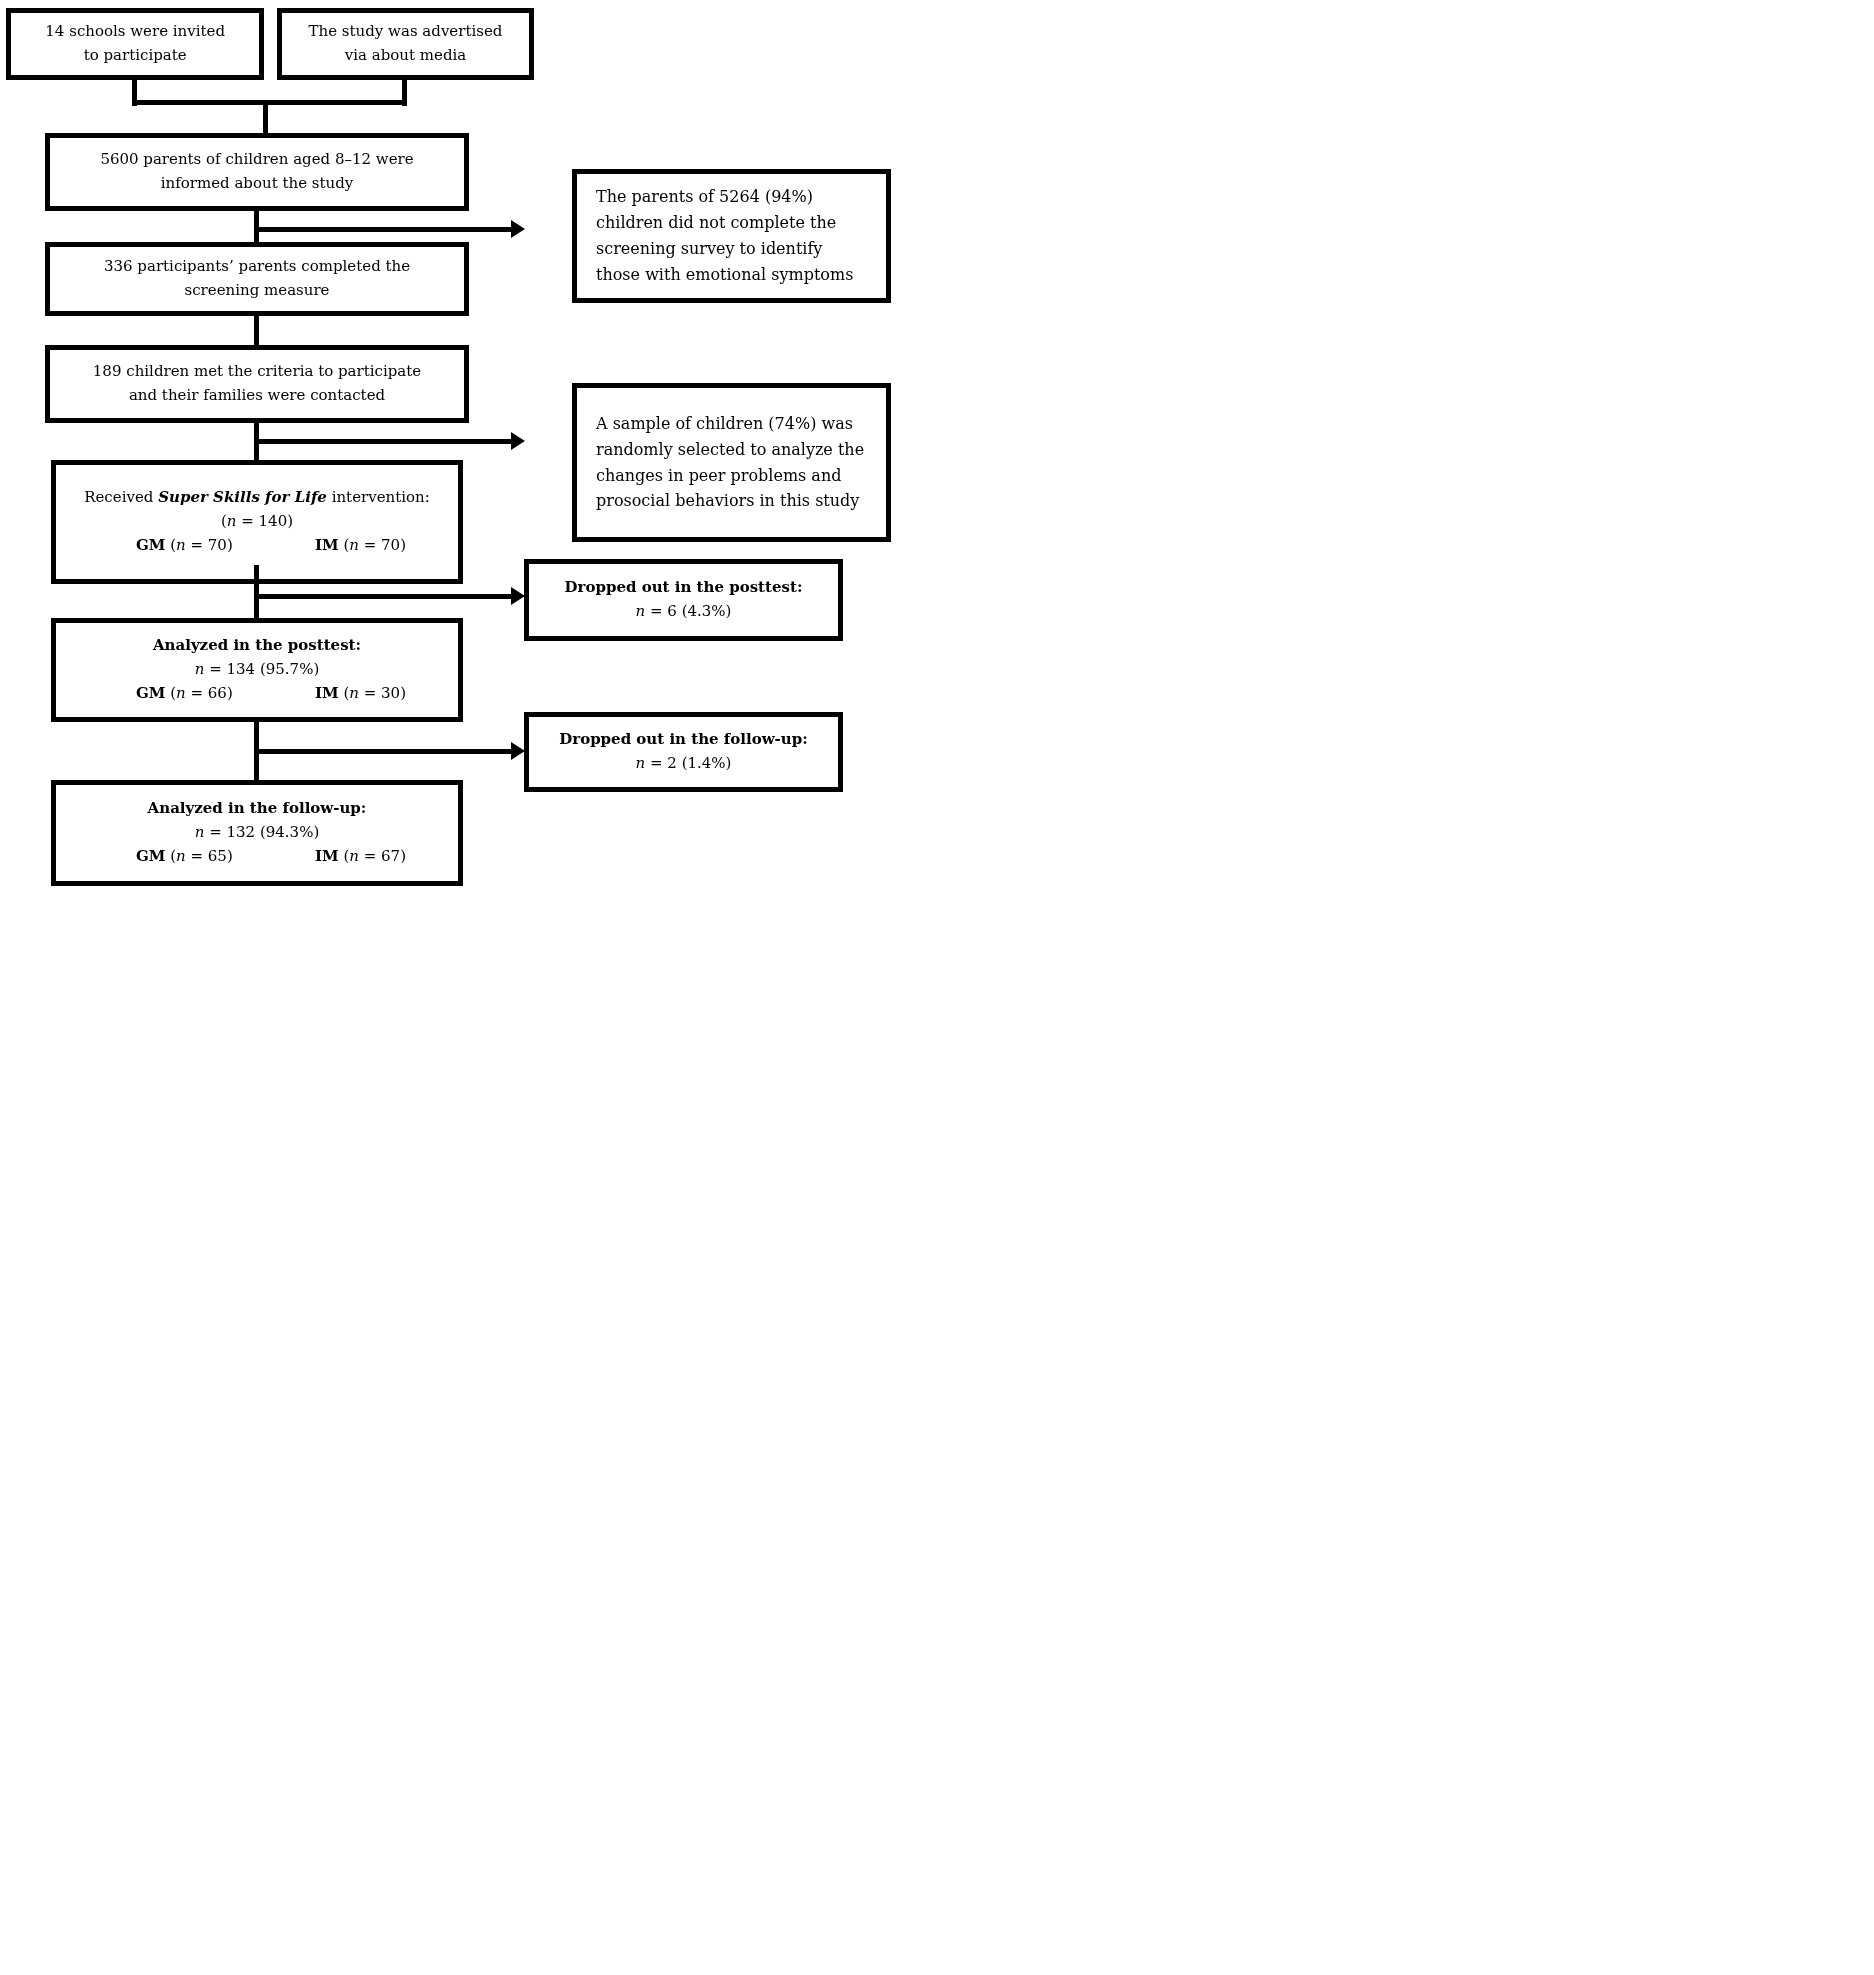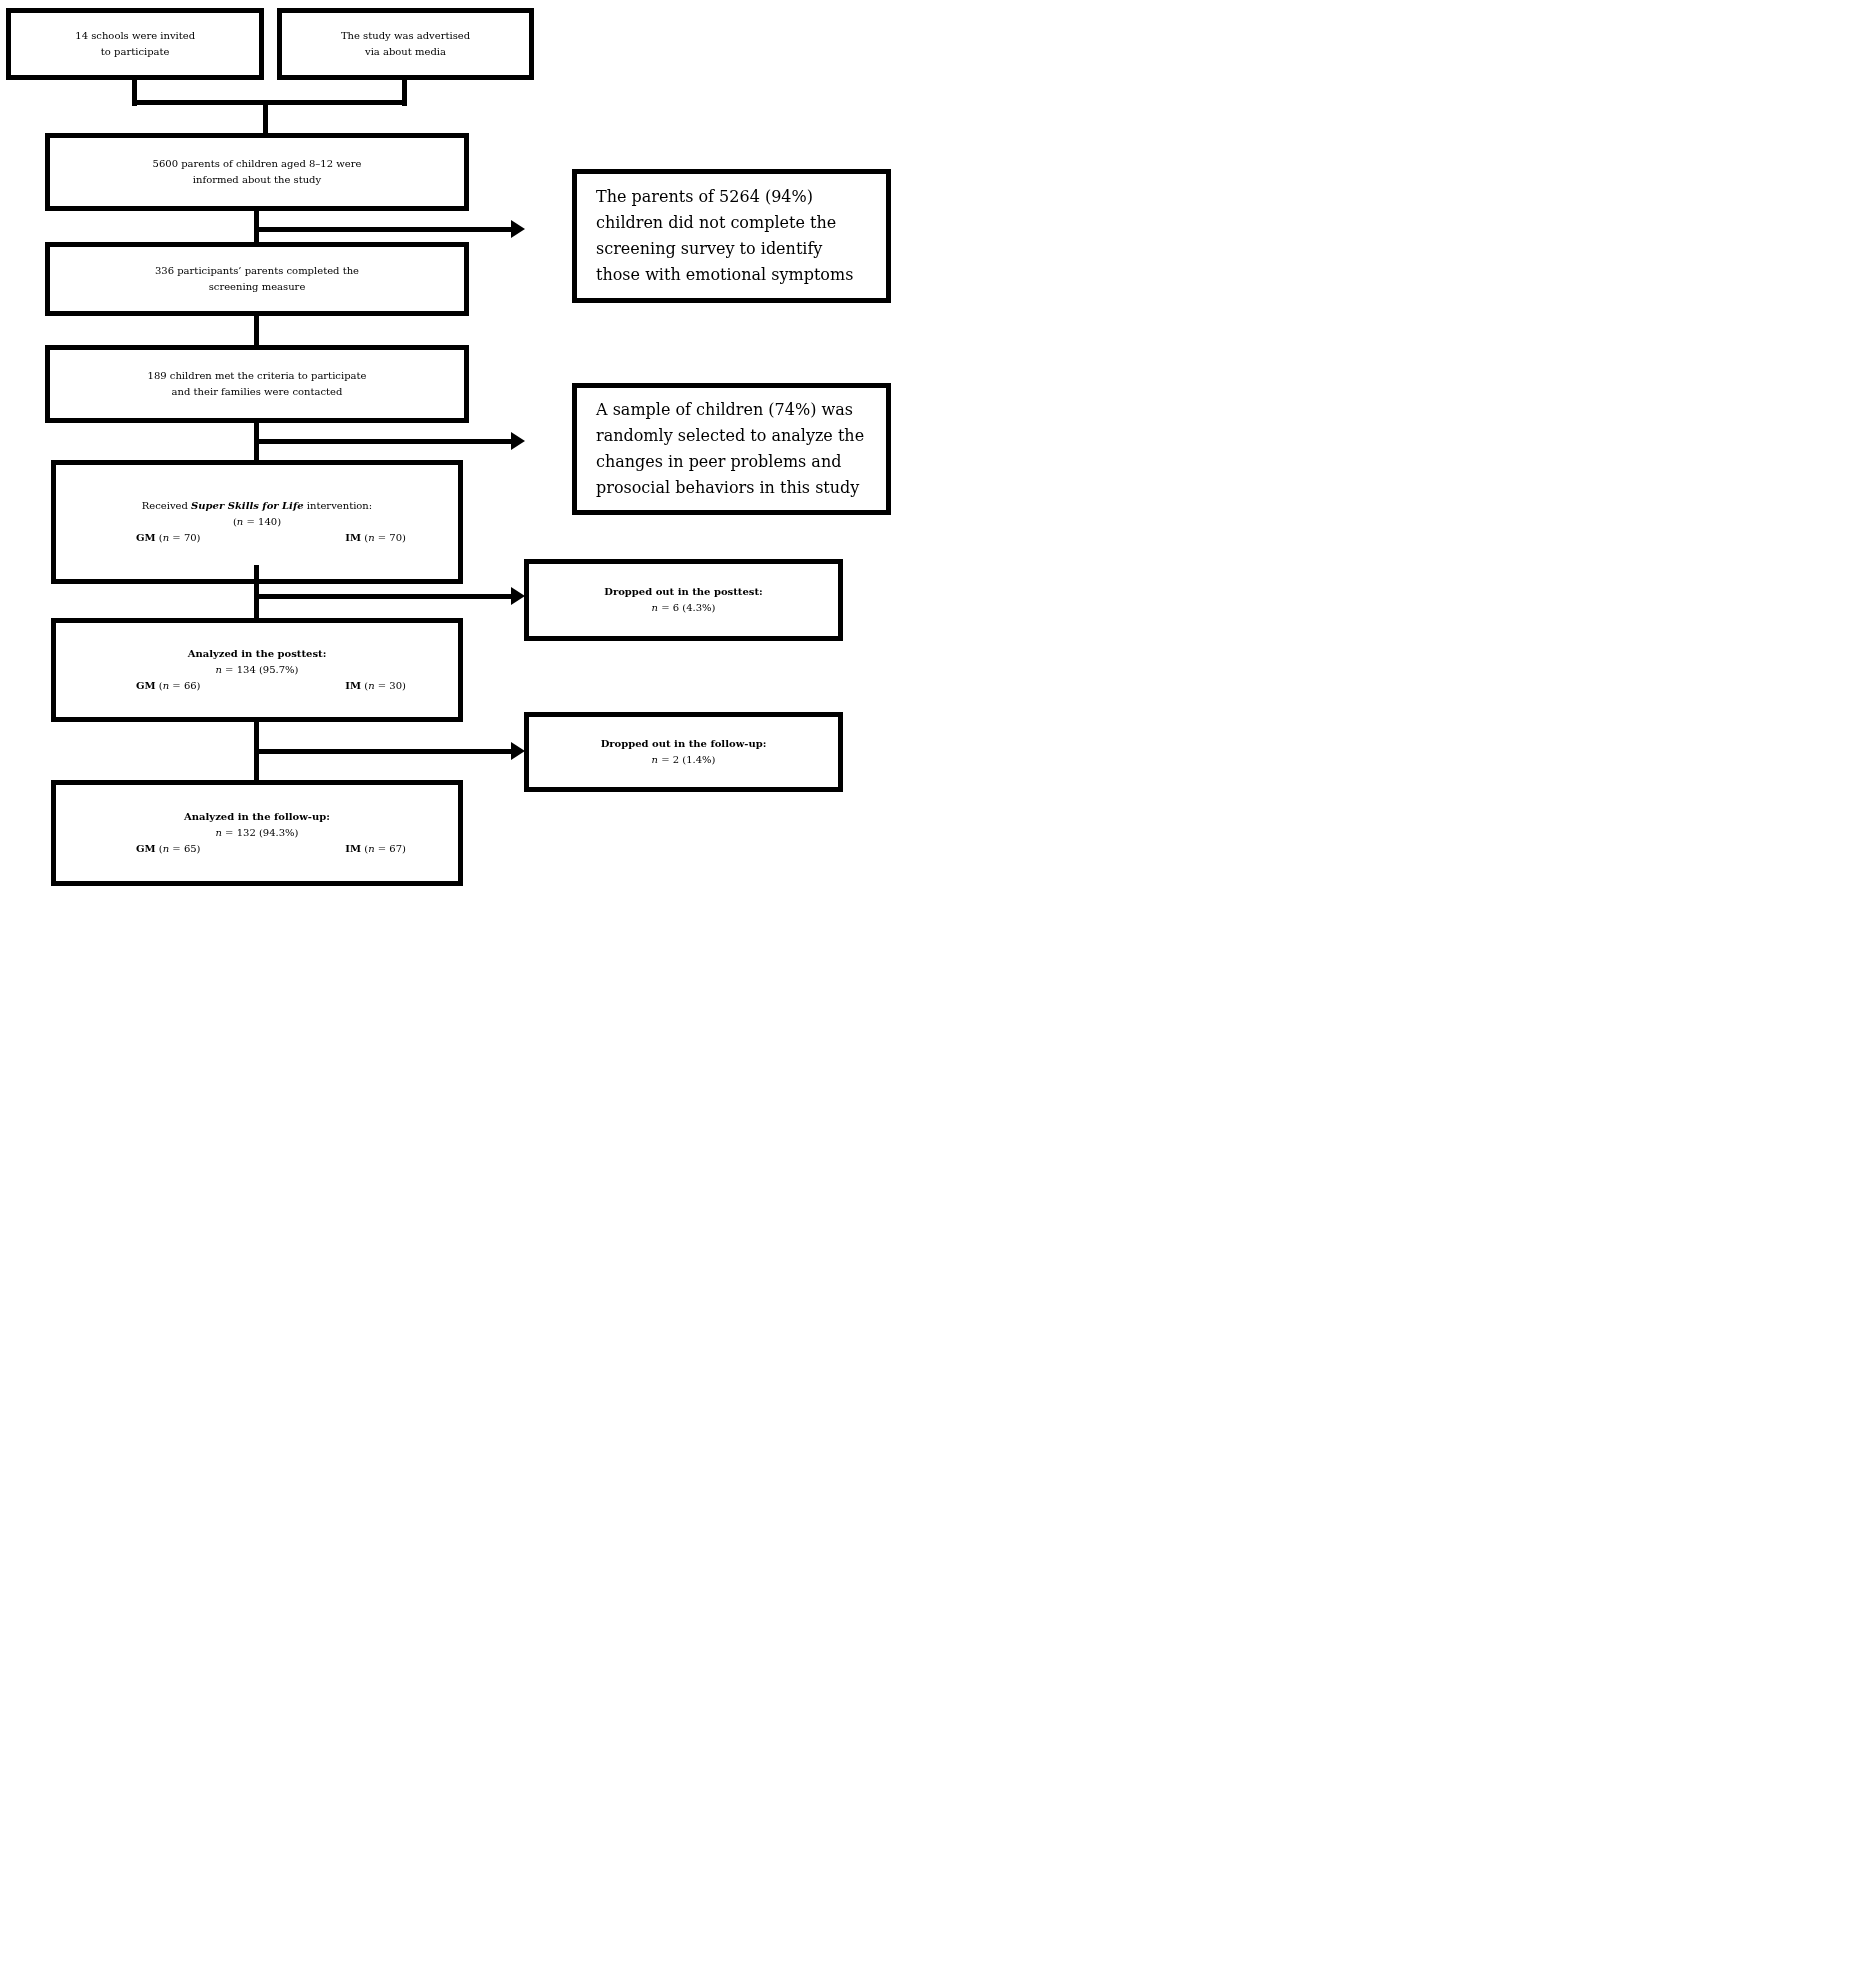--- a/index.html
+++ b/index.html
@@ -18,21 +18,21 @@
   .box {
     position: absolute;
     box-sizing: border-box;
     border: 5px solid #000000;
     background: #ffffff;
     display: flex;
     flex-direction: column;
     justify-content: center;
     align-items: center;
     text-align: center;
-    font-size: 10px;
+    font-size: 15px;
     line-height: 1.58;
   }
   .box.side-left {
     align-items: flex-start;
     text-align: left;
     padding-left: 19px;
     padding-right: 3.4px;
     font-size: 16px;
     line-height: 1.62;
     margin-left: 48px;
@@ -107,21 +107,21 @@
 
   <div class="box" style="left:45px; top:345px; width:424px; height:78px;">
     <span class="tline">189 children met the criteria to participate</span>
     <span class="tline">and their families were contacted</span>
   </div>
 
   <div class="conn" style="left:254px; top:420px; width:5px; height:41px;"></div>
   <div class="conn" style="left:254px; top:439px; width:258px; height:5px;"></div>
   <div class="arrowhead" style="left:511px; top:432px;"></div>
 
-  <div class="box side-left" style="left:524px; top:383px; width:319px; height:132px;">
+  <div class="box side-left" style="left:524px; top:383px; width:319px; height:159px;">
     <span class="tline">A sample of children (74%) was</span>
     <span class="tline">randomly selected to analyze the</span>
     <span class="tline">changes in peer problems and</span>
     <span class="tline">prosocial behaviors in this study</span>
   </div>
 
   <div class="box" style="left:51px; top:460px; width:412px; height:124px;">
     <span class="tline"><span>Received </span><span class="emph">Super Skills for Life</span><span> intervention:</span></span>
     <span class="tline"><span>(</span><i class="nvar">n</i><span> = 140)</span></span>
     <span class="grow">

